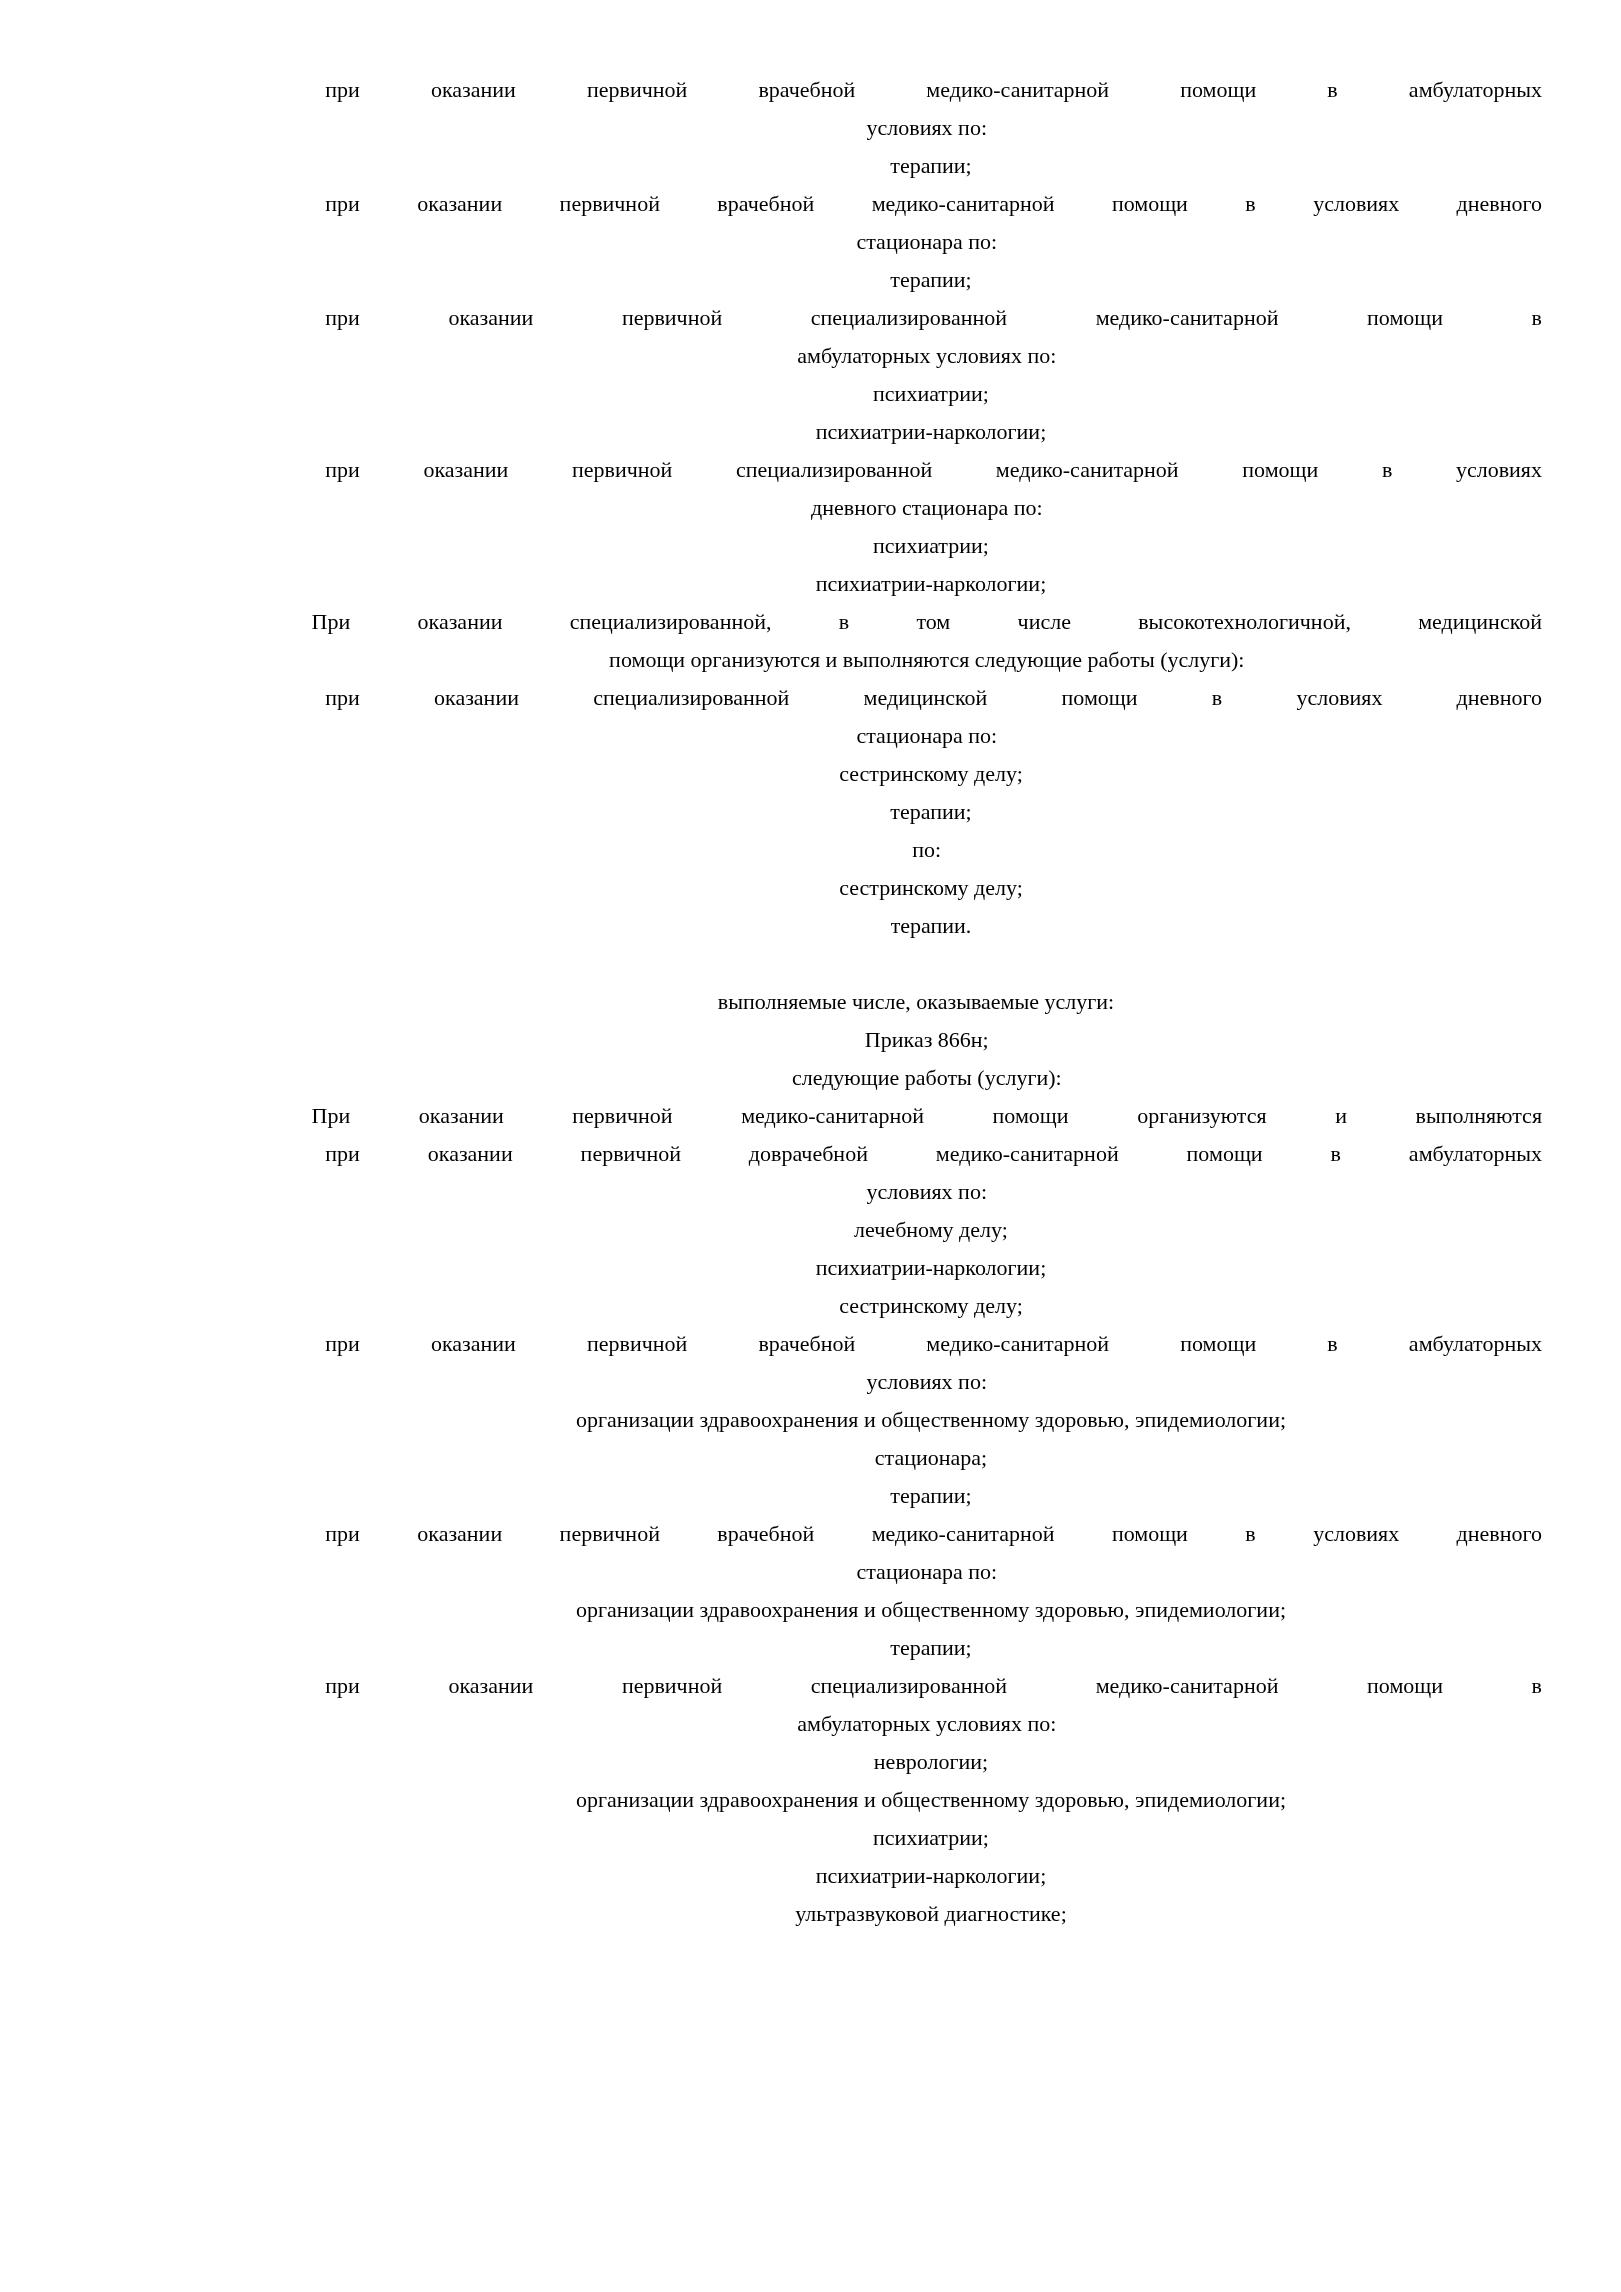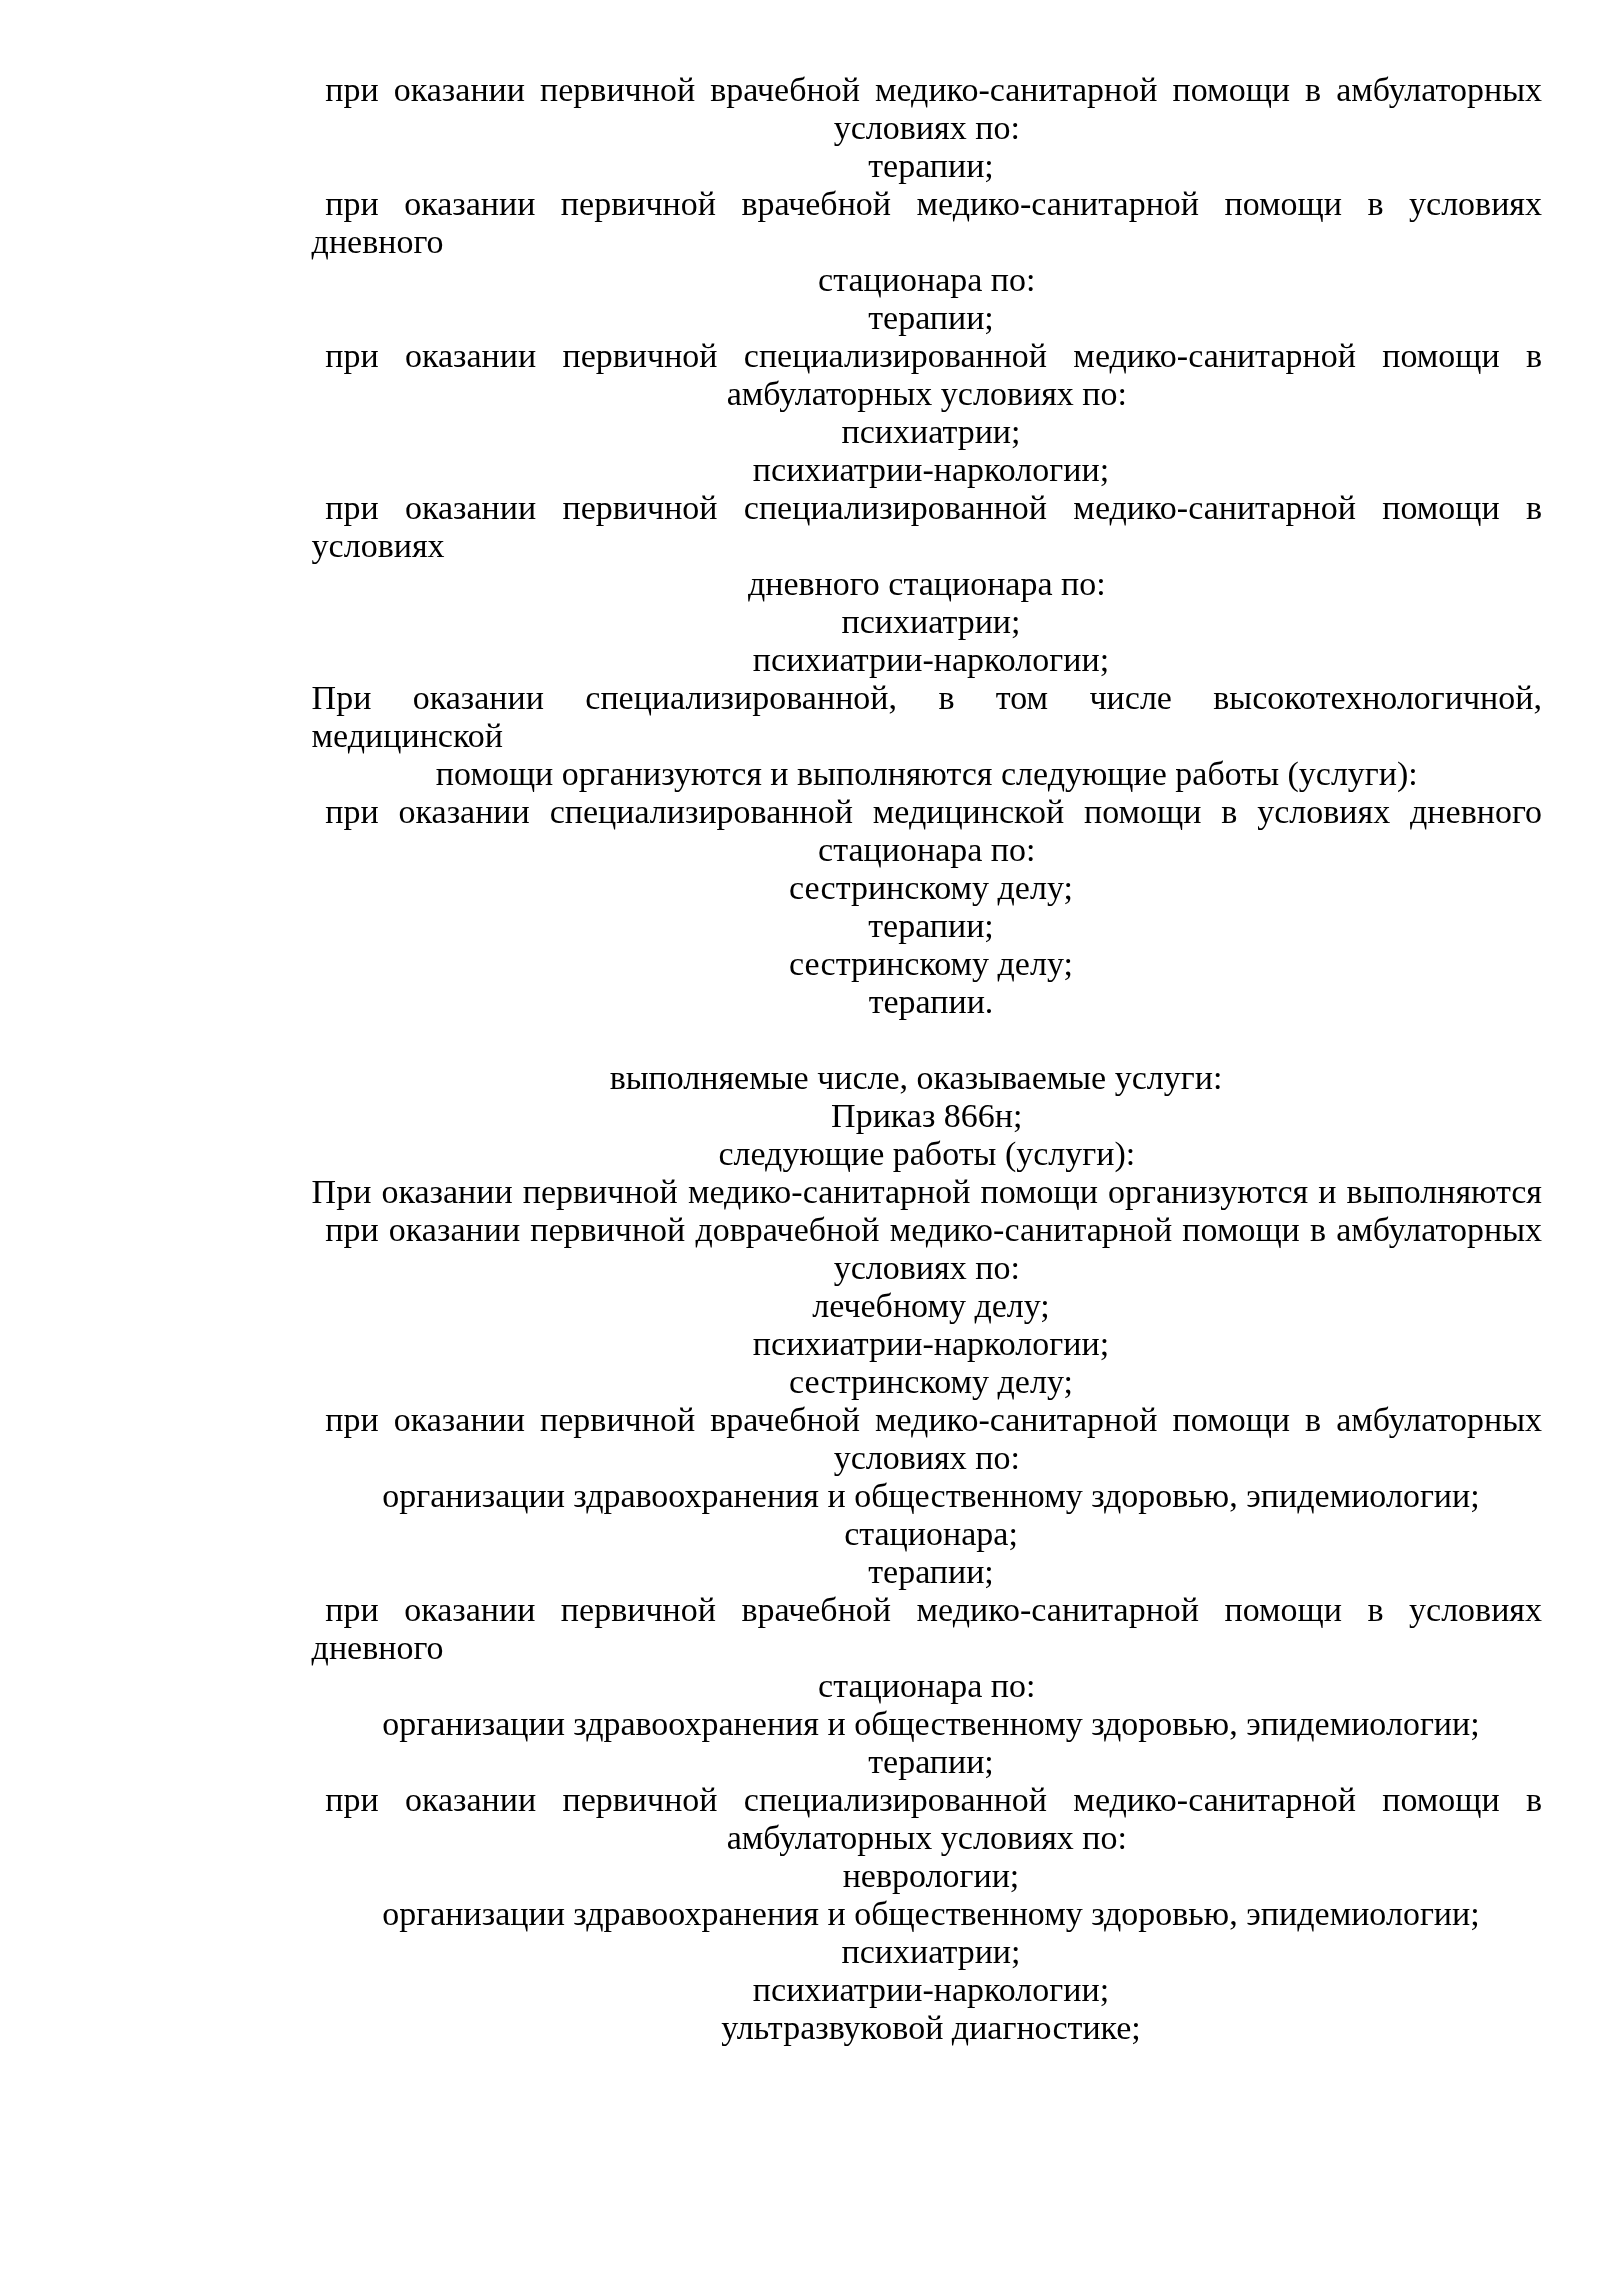--- a/index.html
+++ b/index.html
@@ -7,21 +7,21 @@
     padding: 0;
     background: #ffffff;
   }
   .page {
     position: relative;
     width: 1621px;
     height: 2293px;
     background: #ffffff;
     color: #000000;
     font-family: "Liberation Serif", "DejaVu Serif", serif;
-    font-size: 34px;
+    font-size: 22px;
     line-height: 38px;
     box-sizing: border-box;
     padding: 71px 79px 0 290px;
     overflow: hidden;
   }
   .line {
     text-align: center;
     white-space: normal;
   }
   .line.addr       { margin-left: 0; }
@@ -52,20 +52,21 @@
       <div class="line para-first just">при оказании первичной специализированной медико-санитарной помощи в условиях</div>
       <div class="line para">дневного стационара по:</div>
       <div class="line sub">психиатрии;</div>
       <div class="line sub">психиатрии-наркологии;</div>
       <div class="line para just">При оказании специализированной, в том числе высокотехнологичной, медицинской</div>
       <div class="line para">помощи организуются и выполняются следующие работы (услуги):</div>
       <div class="line para-first just">при оказании специализированной медицинской помощи в условиях дневного</div>
       <div class="line para">стационара по:</div>
       <div class="line sub">сестринскому делу;</div>
       <div class="line sub">терапии;</div>
+      <div class="line para">по:</div>
       <div class="line sub">сестринскому делу;</div>
       <div class="line sub">терапии.</div>
       <div class="line blank"></div>
       <div class="line addr">выполняемые числе, оказываемые услуги:</div>
       <div class="line para">Приказ 866н;</div>
       <div class="line para">следующие работы (услуги):</div>
       <div class="line para just">При оказании первичной медико-санитарной помощи организуются и выполняются</div>
       <div class="line para-first just">при оказании первичной доврачебной медико-санитарной помощи в амбулаторных</div>
       <div class="line para">условиях по:</div>
       <div class="line sub">лечебному делу;</div>

